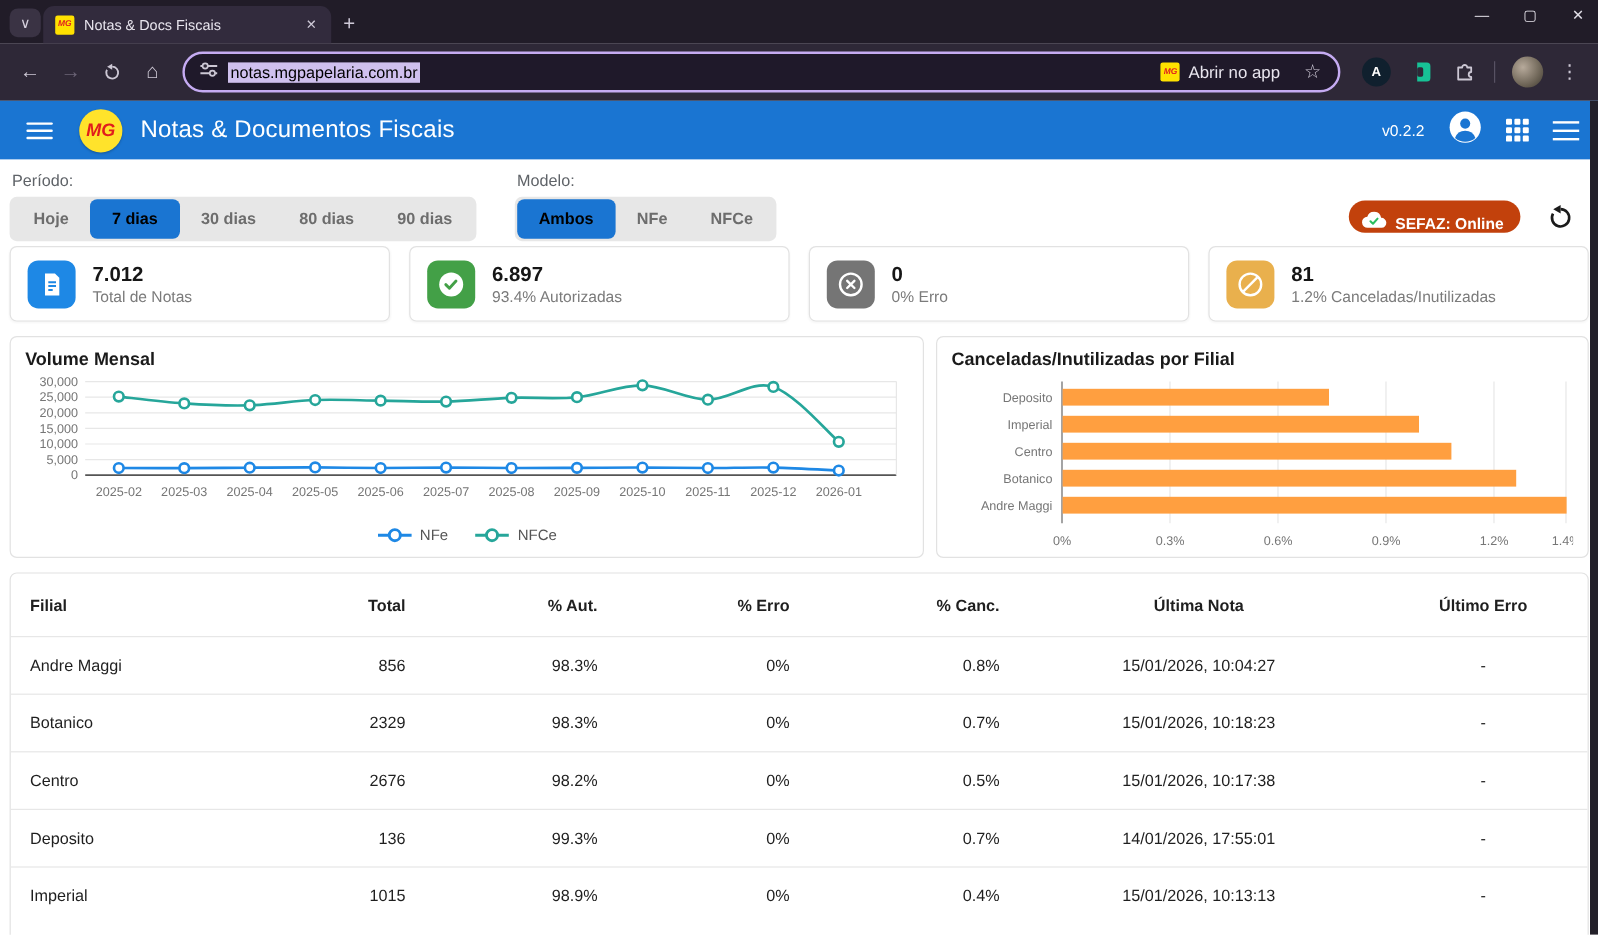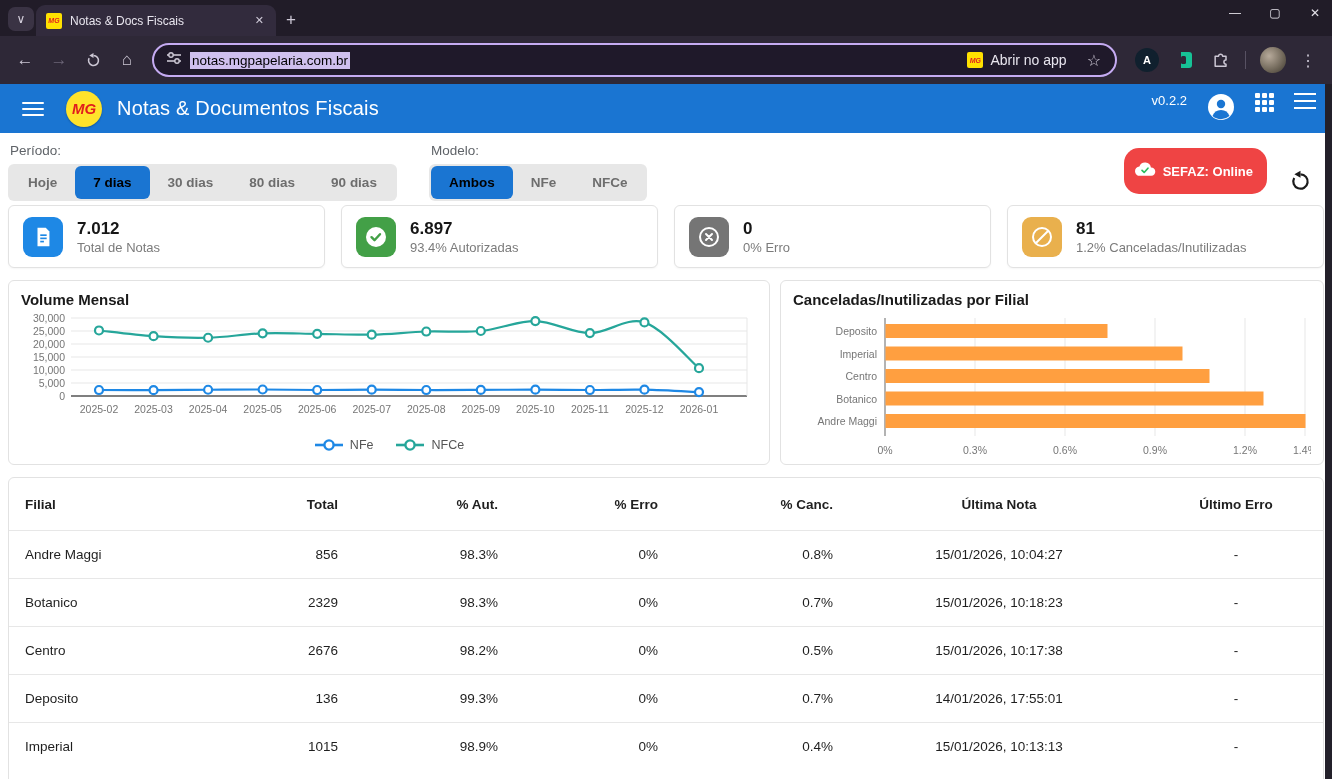--- a/index.html
+++ b/index.html
@@ -41,38 +41,38 @@
   .menu-dots { color:#ccc7d4; font-size:16px; margin:0 6px 0 10px; }
 
   
   .appbar { height:49px; background:#1a75d2; display:flex; align-items:center; padding:0 16px; }
   .burger { width:22px; display:flex; flex-direction:column; gap:4px; margin:0 22px 0 6px; }
   .burger i { height:2px; background:#fff; border-radius:1px; }
   .mg-logo { width:36px; height:36px; border-radius:50%; background:#ffe32b; color:#e11d1d; font-weight:bold;
     font-style:italic; font-size:15px; display:flex; align-items:center; justify-content:center;
     box-shadow:0 1px 2px rgba(0,0,0,.25); }
   .app-title { color:#fff; font-size:20px; font-weight:500; margin-left:15px; letter-spacing:.2px; }
-  .appbar-right { margin-left:auto; display:flex; gap:20px; }
+  .appbar-right { margin-left:auto; display:flex; align-items:center; gap:20px; }
   .version { color:#fff; font-size:13px; }
   .grid-ic { display:grid; grid-template-columns:repeat(3,5px); grid-template-rows:repeat(3,5px); gap:2px; }
   .grid-ic i { background:#fff; border-radius:1px; }
   .burger2 { width:22px; display:flex; flex-direction:column; gap:5px; }
   .burger2 i { height:2px; background:#fff; }
 
   
   .content { padding:8px 8px 0 8px; background:#fff; height:646px; }
   .filter-row { display:flex; align-items:flex-end; margin-top:2px; }
   .fblock { display:flex; flex-direction:column; }
   .flabel { color:#5f6368; font-size:13.5px; margin:0 0 6px 2px; }
   .btn-group { background:#e7e7e7; border-radius:6px; padding:2px; display:flex; }
   .seg-btn { border:none; background:transparent; color:#6d6d6d; font-weight:600; font-size:13.5px;
     padding:9px 18px; border-radius:6px; font-family:inherit; }
   .seg-btn.active { background:#1a75d2; color:#000000; }
   .filter-spacer { flex:1; }
-  .sefaz { display:flex; align-items:center; gap:7px; background:#ef4444; border-radius:15px; height:46px;
+  .sefaz { display:flex; align-items:flex-end; gap:7px; background:#c2410c; border-radius:15px; height:27px;
     padding:0 14px 0 10px; color:#fff; font-size:13px; font-weight:bold; margin-bottom:7px; }
   .refresh-btn { margin:0 12px 8px 22px; display:flex; }
 
   .stats-row { display:grid; grid-template-columns:repeat(4,1fr); gap:16px; margin-top:4px; }
   .stat-card { border:1px solid #e2e2e2; border-radius:6px; background:#fff; height:63px; display:flex;
     align-items:center; padding:0 14px; gap:14px; box-shadow:0 1px 2px rgba(0,0,0,.04); }
   .stat-icon { width:40px; height:40px; border-radius:9px; display:flex; align-items:center; justify-content:center; flex:0 0 40px;}
   .stat-val { font-size:17px; font-weight:bold; color:#161616; line-height:1.25; }
   .stat-lbl { font-size:13px; color:#7b7b7b; }
 

